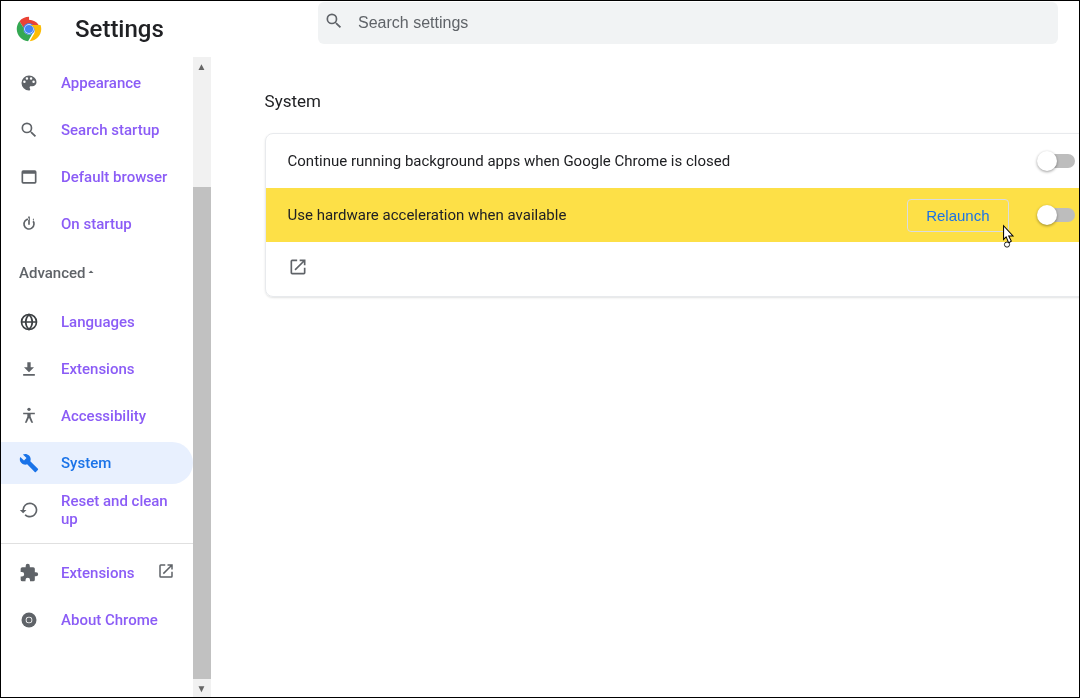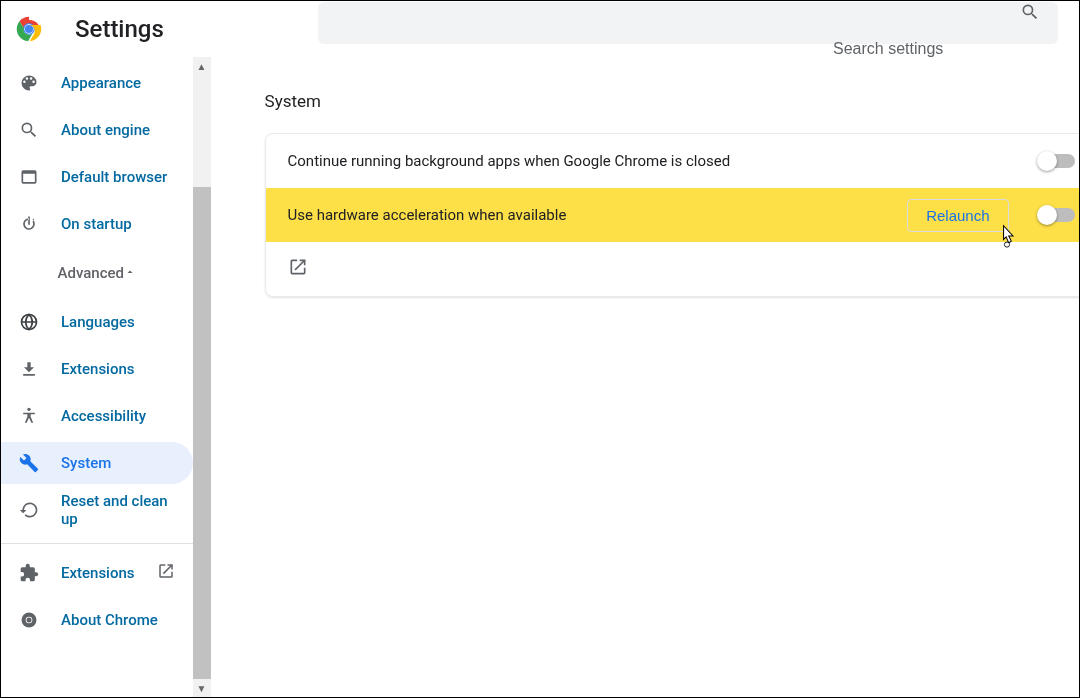--- a/index.html
+++ b/index.html
@@ -34,24 +34,23 @@
     }
     .search-wrap {
       position: absolute;
       left: 318px;
       top: 2px;
       width: 740px;
       height: 42px;
       background: #f1f3f4;
       border-radius: 6px;
       display: flex;
-      align-items: flex-end;
-      padding: 0 18px;
+      align-items: center;
+      padding: 0 6px;
       gap: 14px;
-      flex-direction: column;
     }
     .search-wrap input {
       border: none;
       background: transparent;
       font-size: 16px;
       color: #5f6368;
       outline: none;
       flex: 1;
     }
     .search-wrap input::placeholder { color: #5f6368; }
@@ -77,42 +76,42 @@
       padding-right: 0;
     }
     .nav-item {
       display: flex;
       align-items: center;
       height: 42px;
       padding: 0 18px;
       border-radius: 0 21px 21px 0;
       cursor: pointer;
       gap: 22px;
-      color: #0369a1;
+      color: #8b5cf6;
       font-size: 15px;
       font-weight: 500;
       margin: 5px 0;
     }
     .nav-item .nav-icon {
       width: 20px;
       height: 20px;
       display: flex;
       align-items: center;
       justify-content: center;
       flex-shrink: 0;
     }
     .nav-item.active {
       background: #e8f0fe;
       color: #1a73e8;
     }
     .nav-item.active .icon-muted { fill: #1a73e8; }
     .nav-section-heading {
       display: flex;
       align-items: center;
-      justify-content: center;
+      justify-content: flex-start;
       padding: 14px 18px 14px 18px;
       color: #5f6368;
       font-size: 15px;
       font-weight: 500;
       cursor: pointer;
     }
     .ext-link-badge {
       margin-left: auto;
     }
     .divider {
@@ -261,21 +260,21 @@
         </span>
         <span>Appearance</span>
       </div>
 
       <div class="nav-item">
         <span class="nav-icon">
           <svg viewBox="0 0 24 24" width="20" height="20" class="icon-muted" fill="#3c4043">
               <path d="M15.5 14h-.79l-.28-.27A6.471 6.471 0 0016 9.5 6.5 6.5 0 109.5 16a6.47 6.47 0 004.23-1.57l.27.28v.79l5 4.99L20.49 19l-4.99-5zM9.5 14A4.5 4.5 0 1114 9.5 4.5 4.5 0 019.5 14z"></path>
             </svg>
         </span>
-        <span>About engine</span>
+        <span>Search startup</span>
       </div>
 
       <div class="nav-item">
         <span class="nav-icon">
           <svg viewBox="0 0 24 24" width="20" height="20" class="icon-muted" fill="#3c4043">
               <path d="M19 4H5a2 2 0 00-2 2v12a2 2 0 002 2h14a2 2 0 002-2V6a2 2 0 00-2-2zm0 14H5V8h14v10z"></path>
             </svg>
         </span>
         <span>Default browser</span>
       </div>

